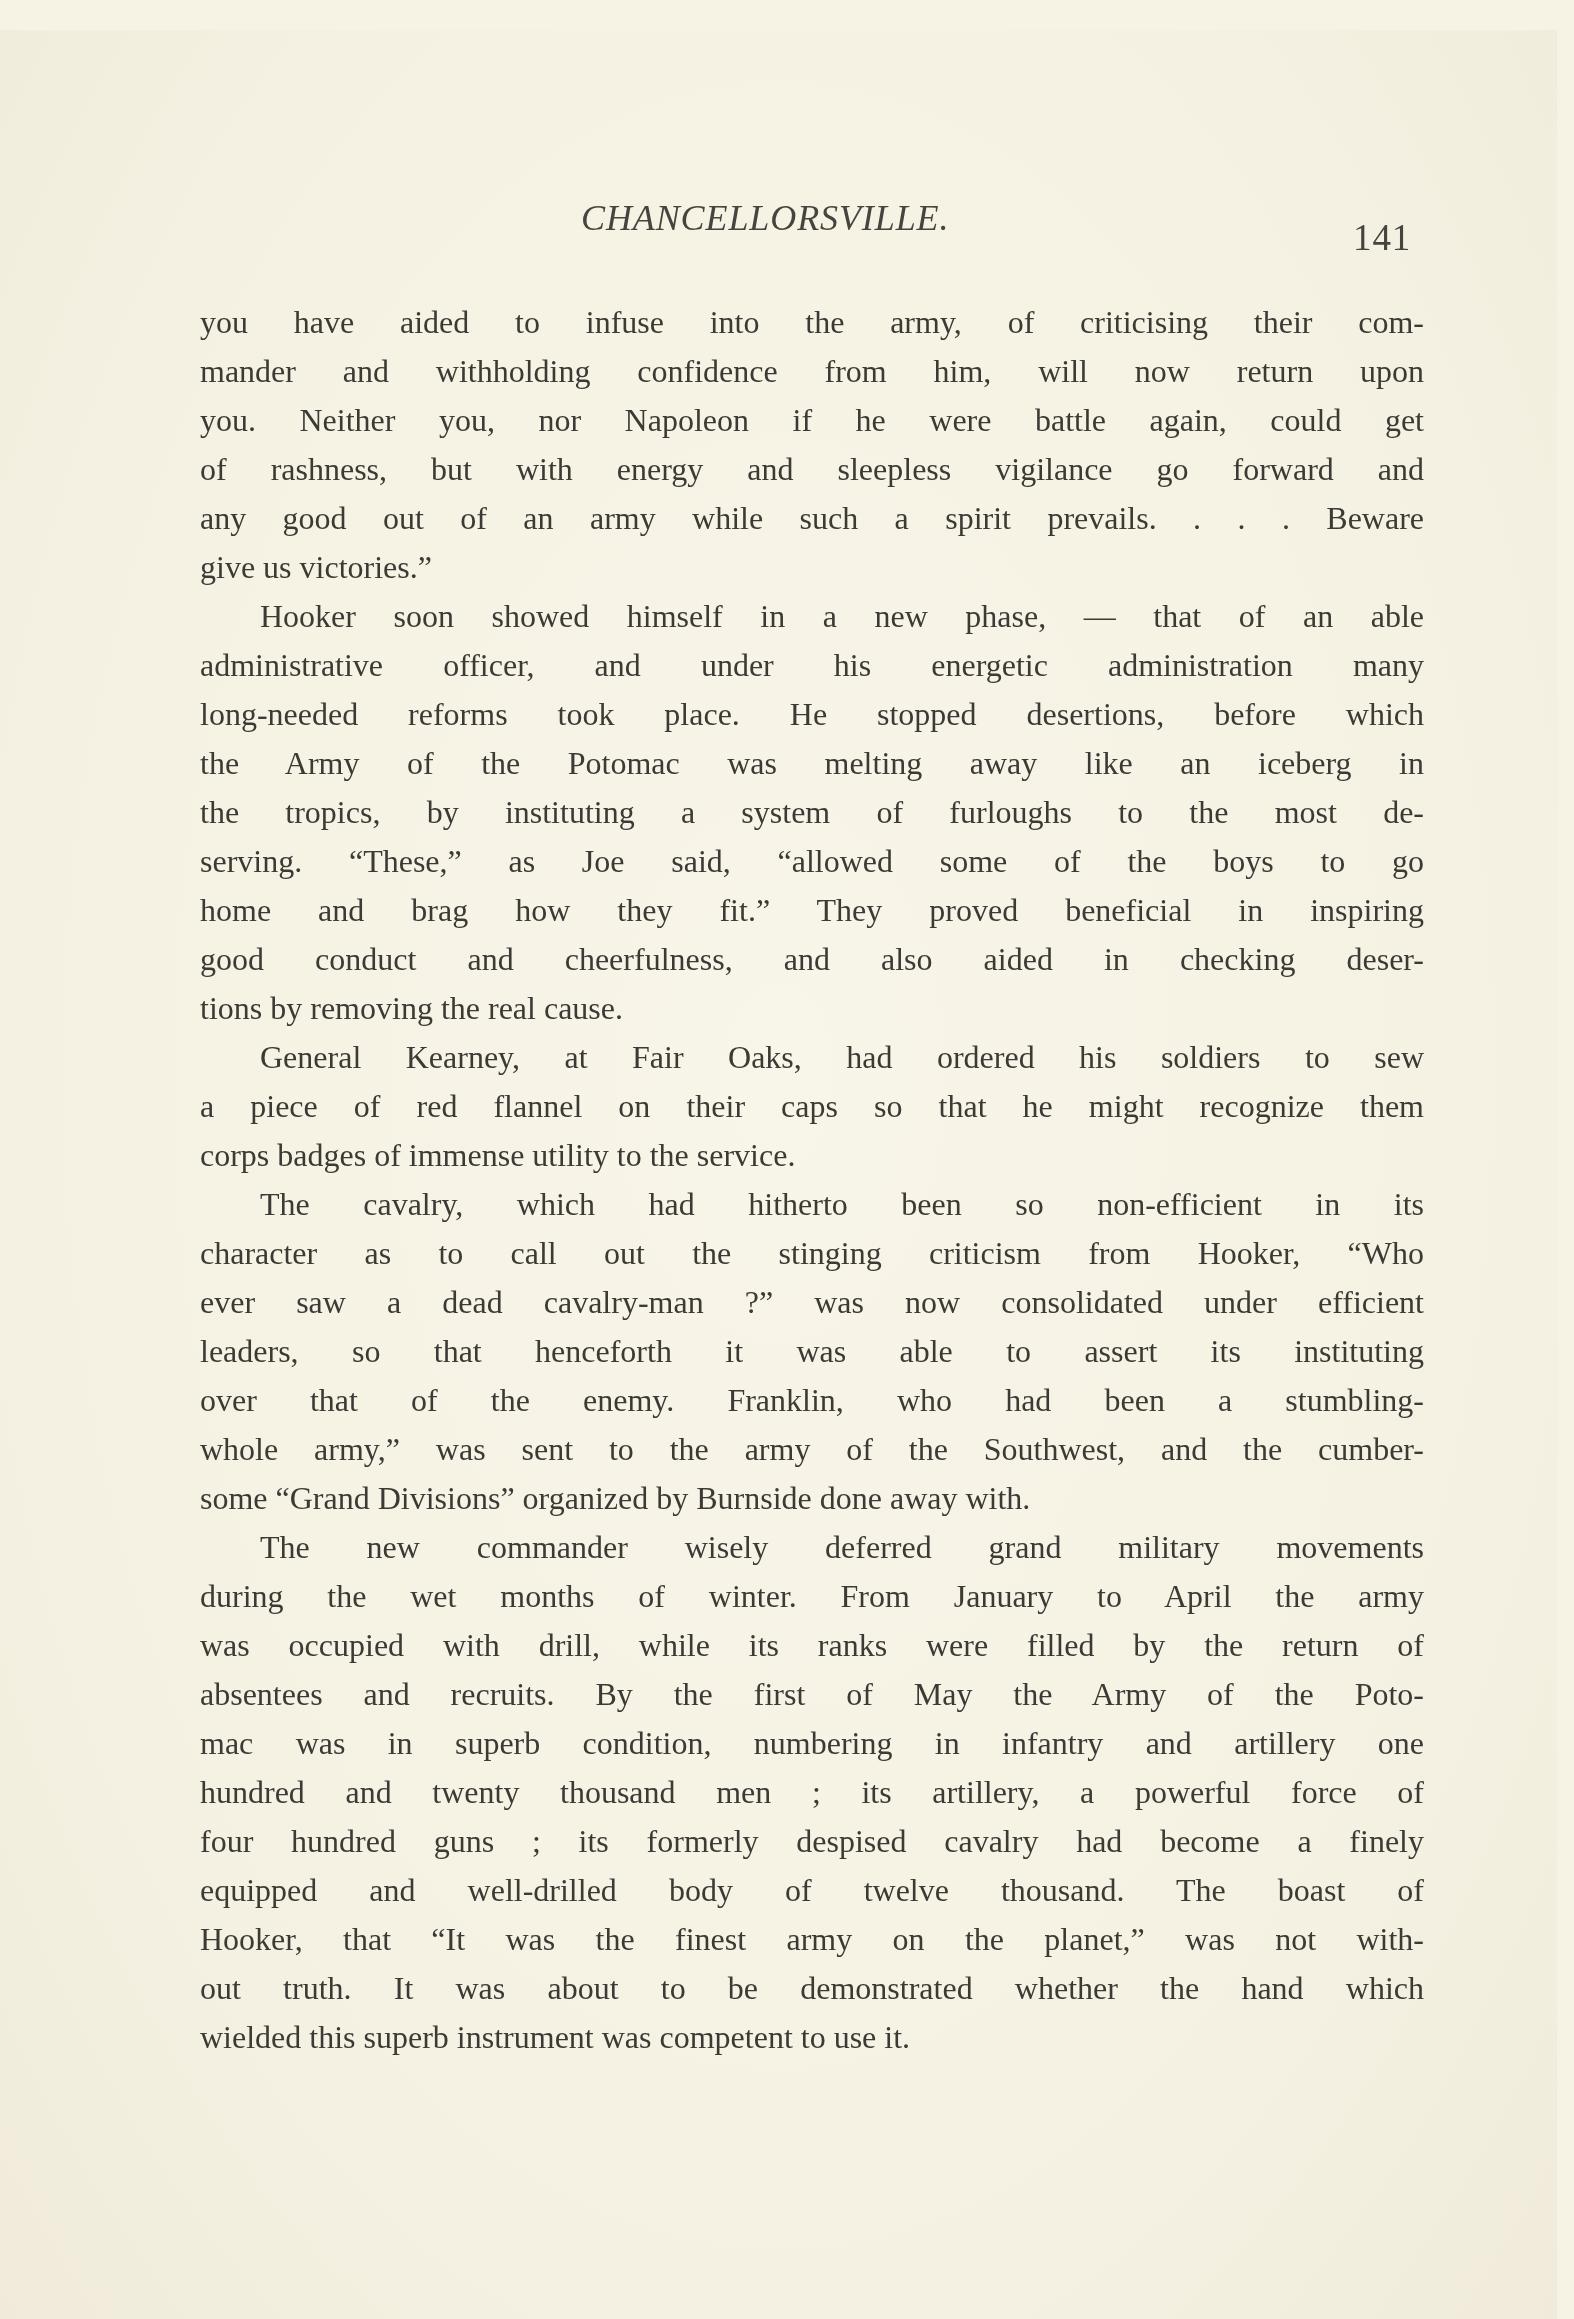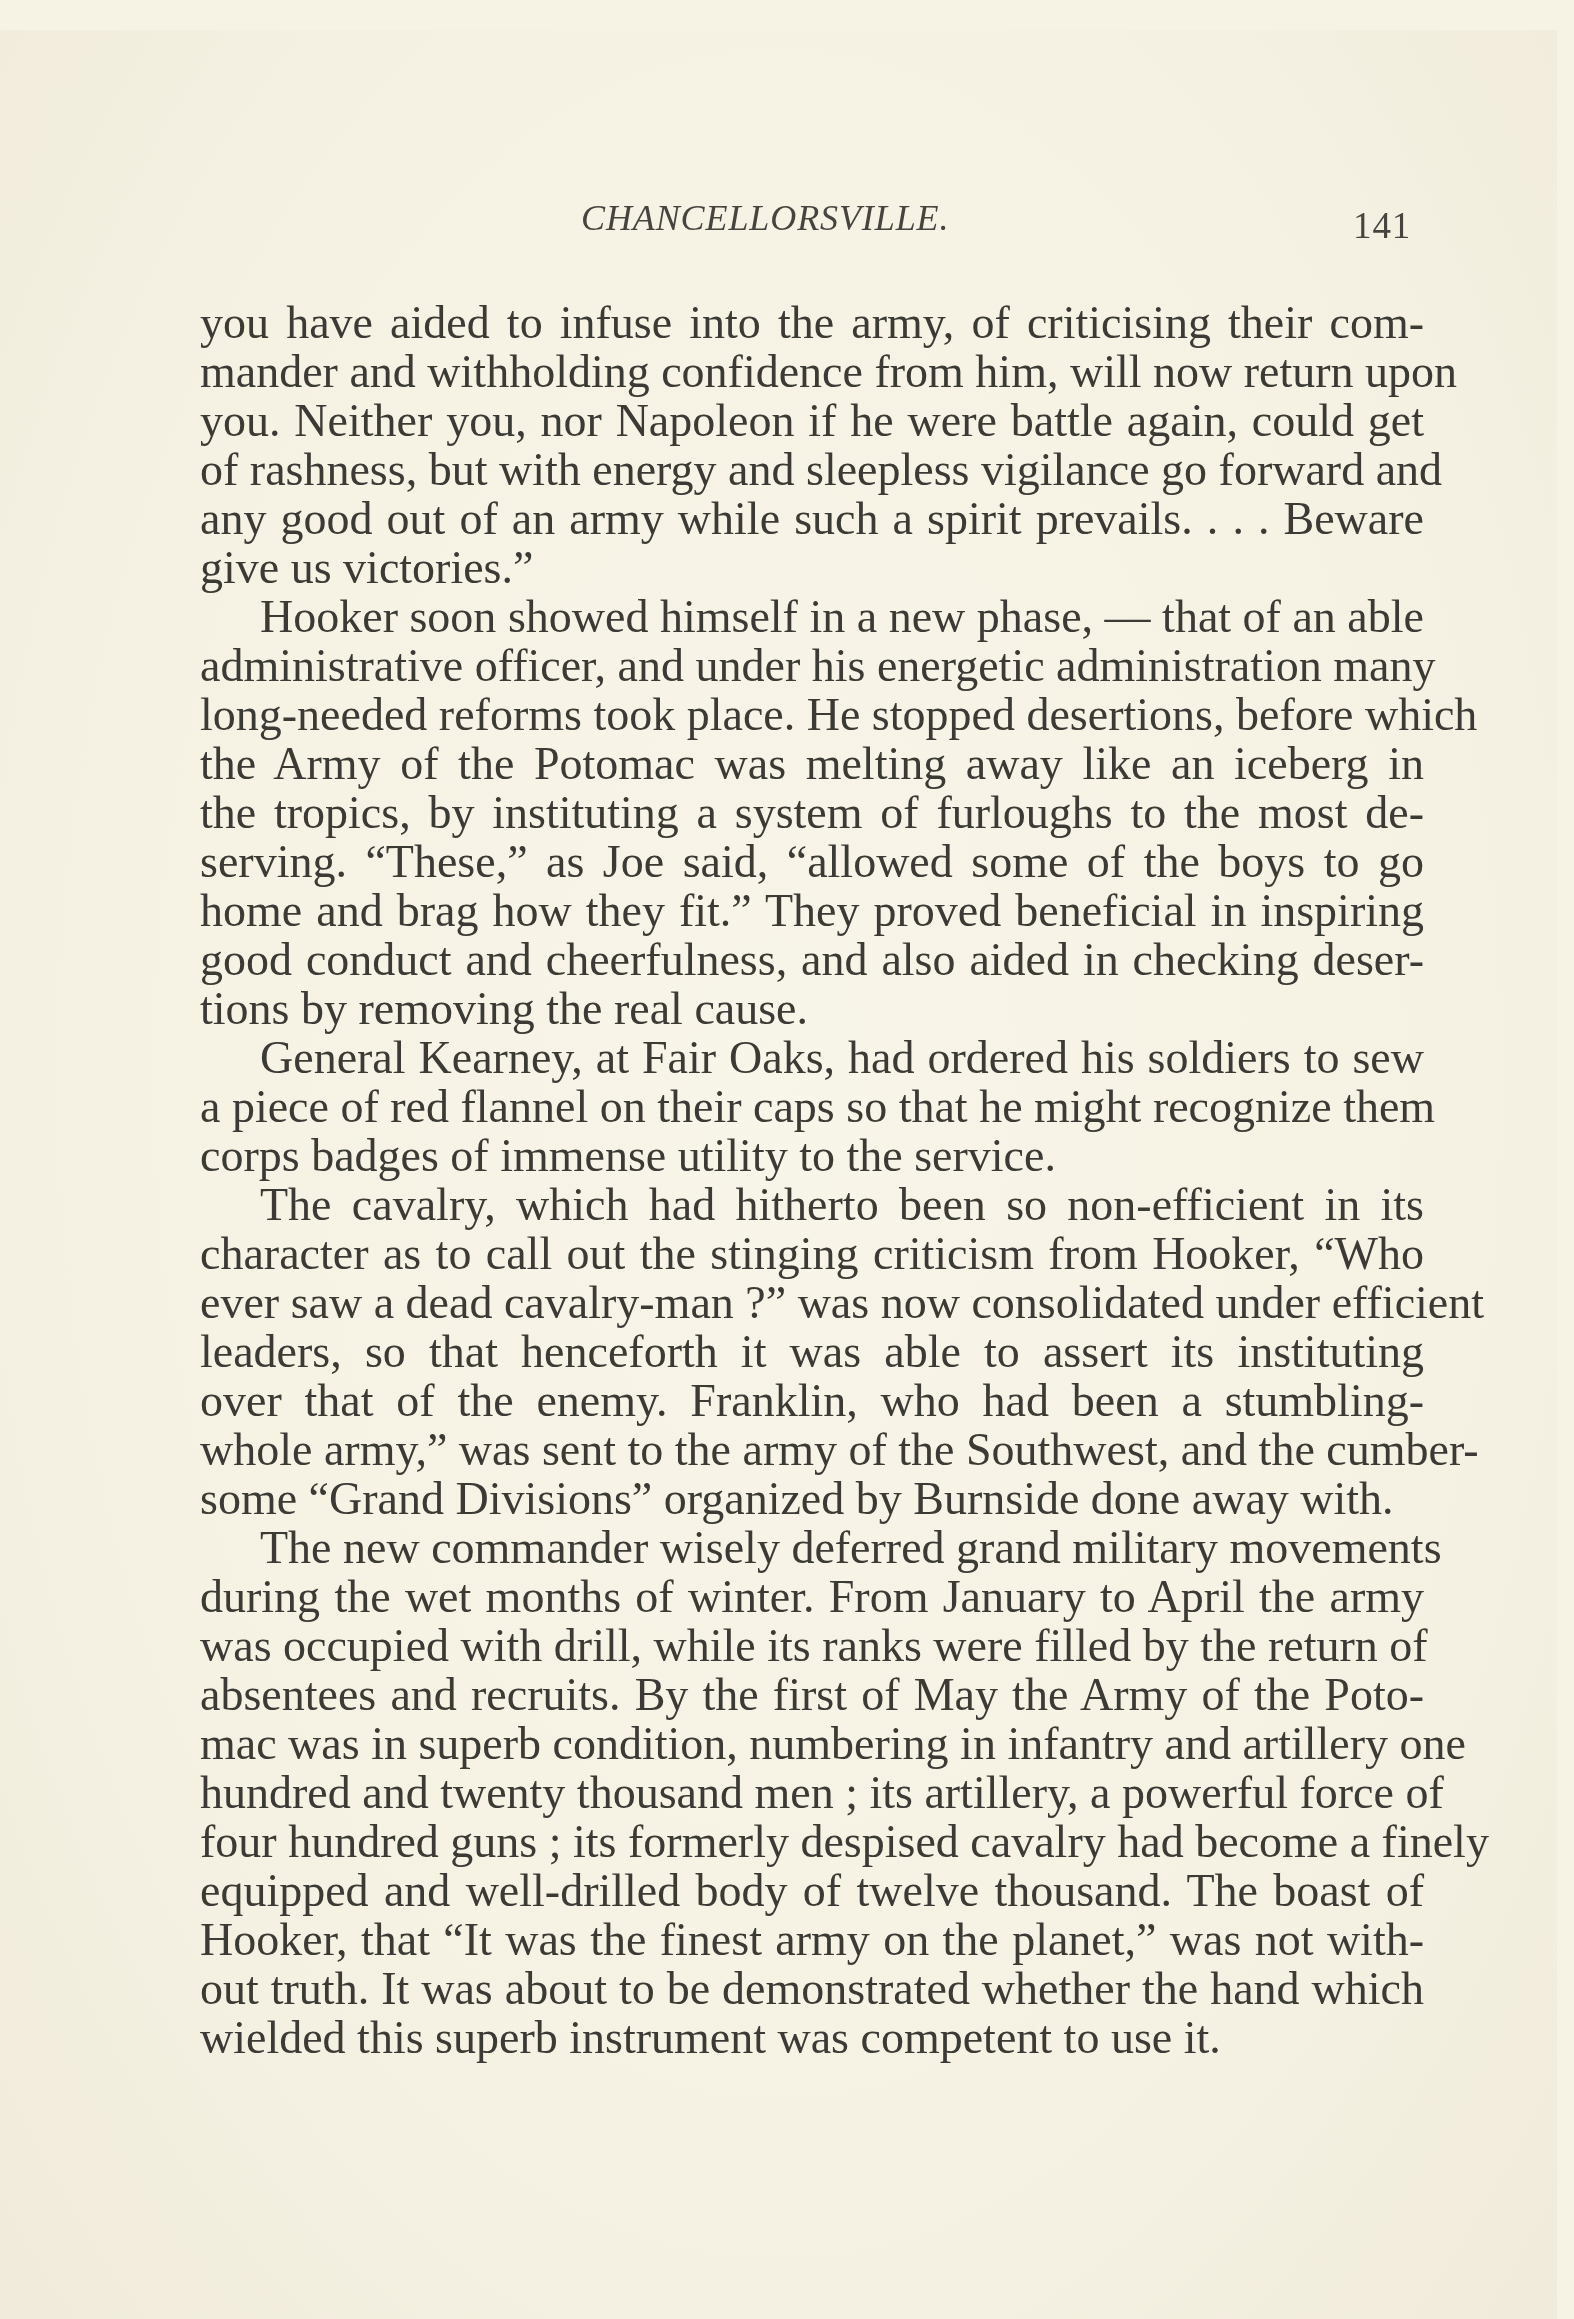--- a/index.html
+++ b/index.html
@@ -15,26 +15,26 @@
     position: absolute; left: 0; top: 0; width: 1557px; height: 2320px;
     background: radial-gradient(ellipse at 50% 45%, #f8f5e9 0%, #f5f1e2 70%, #efead9 100%);
     margin-top: 30px;
   }
   .running-head {
     position: absolute; top: 167px; left: 581px;
     font-style: italic; font-size: 36px; letter-spacing: 0.9px;
     color: #45443e;
   }
   .folio {
-    position: absolute; top: 174px; left: 1353px;
+    position: absolute; top: 186px; left: 1353px;
     font-size: 37px; color: #45443e; letter-spacing: 0.9px;
   }
   .body-text {
     position: absolute; top: 268px; left: 200px; width: 1224px;
-    font-size: 46px; line-height: 49px;
+    font-size: 32px; line-height: 49px;
     text-align: justify;
   }
   .line {
     display: block; height: 49px; white-space: nowrap;
     text-align: justify; text-align-last: justify;
   }
   .line.last { text-align-last: left; }
   .line.indent { padding-left: 60px; }
 </style>
 </head>

